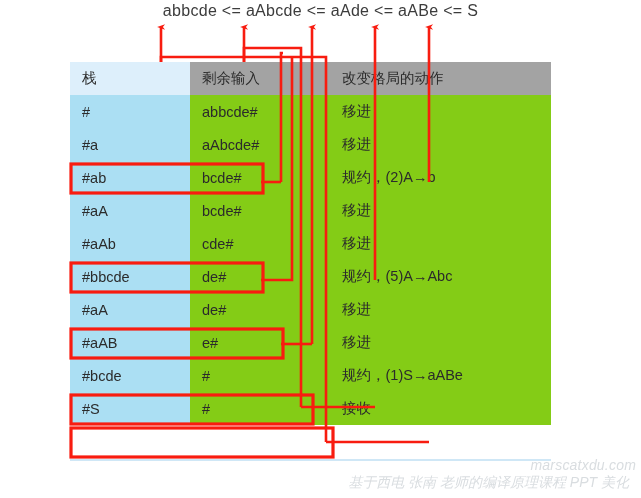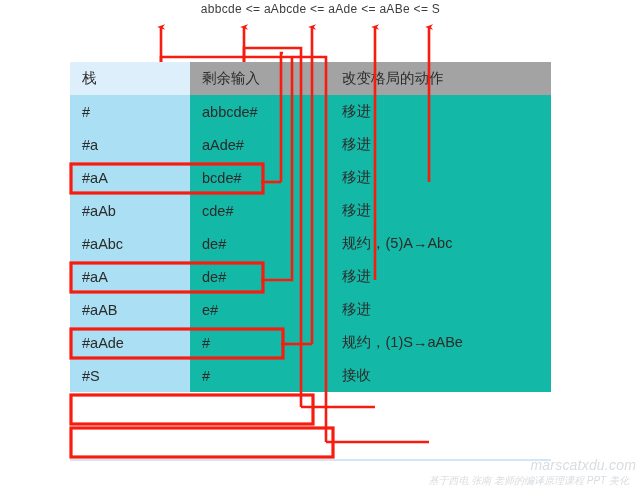--- a/index.html
+++ b/index.html
@@ -9,21 +9,21 @@
     font-family:"Liberation Sans","DejaVu Sans",sans-serif;
     overflow:hidden;
     position:relative;
   }
 
   
   #title{
     position:absolute;
     left:0; top:2px; width:641px;
     text-align:center;
-    font-size:12px;
+    font-size:16px;
     color:#3c3c3c;
     letter-spacing:.3px;
     white-space:nowrap;
   }
 
   
   #table{
     position:absolute;
     left:70px; top:62px;
     width:481px;
@@ -50,21 +50,21 @@
   thead th{
     font-weight:bold;
     font-size:15.5px;
     height:34px;
   }
   th.c-stack{ background:#ddeffb; color:#1a1a1a; }
   th.c-input,th.c-act{ background:#a3a3a3; color:#ffffff; }
 
   
   tbody td.c-stack{ background:#abdff3; }
-  tbody td.c-input,tbody td.c-act{ background:#14b8a6;margin-top:38px; }
+  tbody td.c-input,tbody td.c-act{ background:#84cc16;margin-top:38px; }
   tbody tr td{ border-bottom:2px solid #ffffff; }
   tbody tr:last-child td{ border-bottom:3px solid #ffffff; }
   #table-bottom-rule{
     position:absolute;left:70px;top:459px;width:481px;height:2px;
     background:#cfe7f6;
   }
 
   
   #overlay{
     position:absolute;left:0;top:0;width:641px;height:498px;
@@ -72,21 +72,21 @@
   }
 
   
   #wm1,#wm2{
     position:absolute;
     font-style:italic;
     color:#d9dde0;
     white-space:nowrap;
   }
   #wm1{ right:5px; top:457px; font-size:14px; letter-spacing:.2px;}
-  #wm2{ right:12px; top:474px; font-size:10px; }
+  #wm2{ right:12px; top:474px; font-size:14px; }
 </style>
 </head>
 <body>
 
 <div id="title">abbcde &lt;= aAbcde &lt;= aAde &lt;= aABe &lt;= S</div>
 
 <table id="table">
   <thead>
     <tr>
       <th class="c-stack">栈</th>
@@ -95,50 +95,55 @@
     </tr>
   </thead>
   <tbody id="tbody">
       <tr>
         <td class="c-stack">#</td>
         <td class="c-input">abbcde#</td>
         <td class="c-act">移进</td>
       </tr>
       <tr>
         <td class="c-stack">#a</td>
-        <td class="c-input">aAde#</td>
+        <td class="c-input">aAbcde#</td>
         <td class="c-act">移进</td>
+      </tr>
+      <tr>
+        <td class="c-stack">#ab</td>
+        <td class="c-input">bcde#</td>
+        <td class="c-act">规约，(2)A→b</td>
       </tr>
       <tr>
         <td class="c-stack">#aA</td>
         <td class="c-input">bcde#</td>
         <td class="c-act">移进</td>
       </tr>
       <tr>
         <td class="c-stack">#aAb</td>
         <td class="c-input">cde#</td>
         <td class="c-act">移进</td>
       </tr>
       <tr>
-        <td class="c-stack">#aAbc</td>
+        <td class="c-stack">#bbcde</td>
         <td class="c-input">de#</td>
         <td class="c-act">规约，(5)A→Abc</td>
       </tr>
       <tr>
         <td class="c-stack">#aA</td>
         <td class="c-input">de#</td>
         <td class="c-act">移进</td>
       </tr>
       <tr>
         <td class="c-stack">#aAB</td>
         <td class="c-input">e#</td>
         <td class="c-act">移进</td>
       </tr>
       <tr>
-        <td class="c-stack">#aAde</td>
+        <td class="c-stack">#bcde</td>
         <td class="c-input">#</td>
         <td class="c-act">规约，(1)S→aABe</td>
       </tr>
       <tr>
         <td class="c-stack">#S</td>
         <td class="c-input">#</td>
         <td class="c-act">接收</td>
       </tr>
     </tbody>
 </table>

